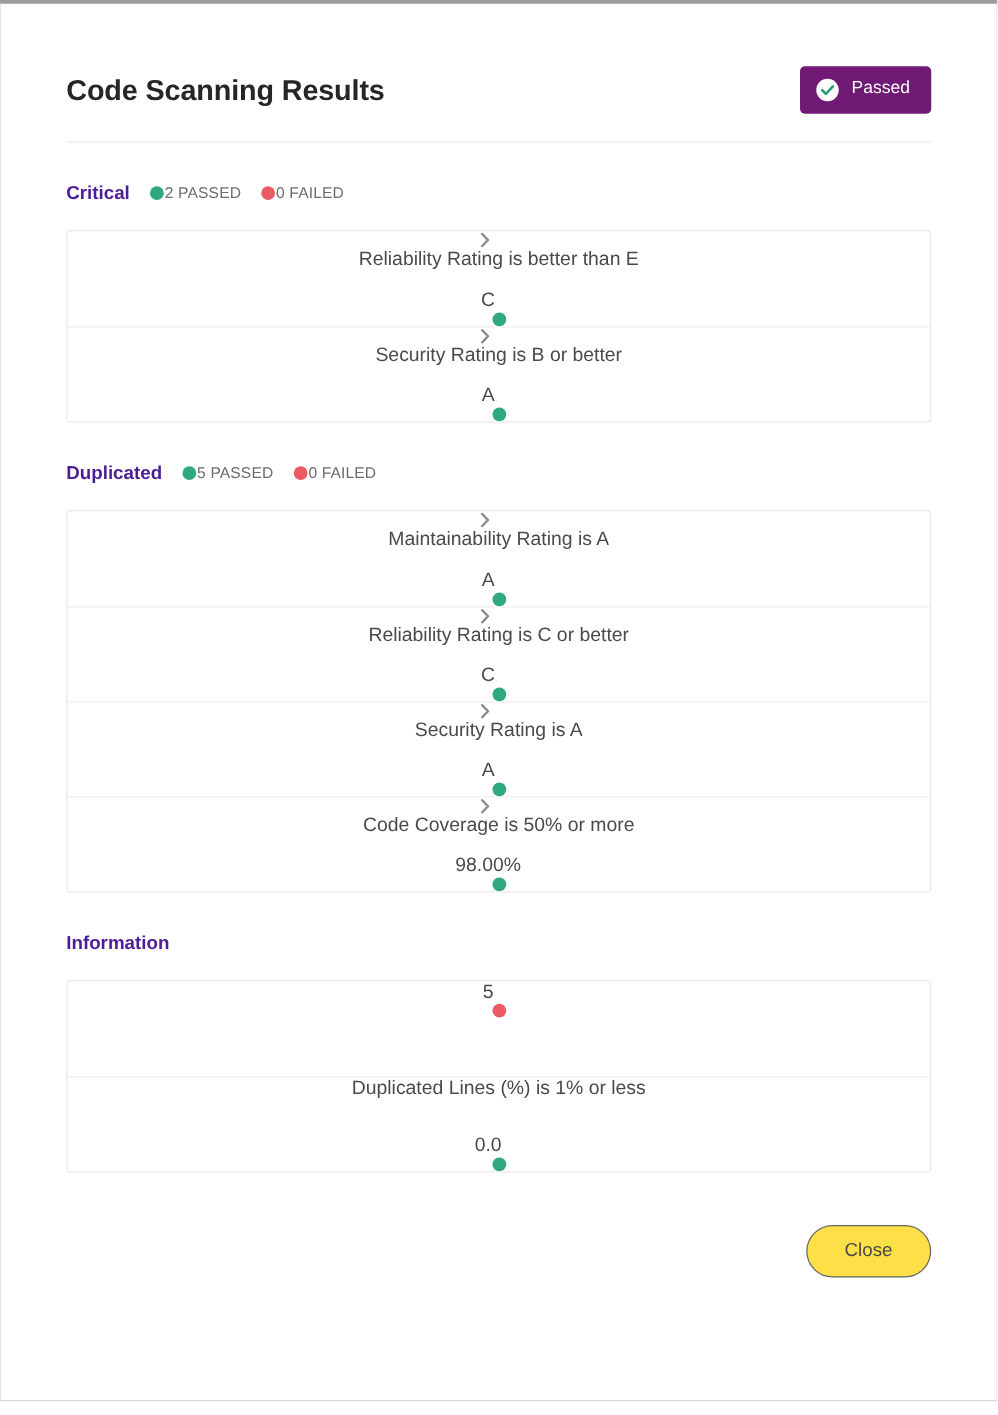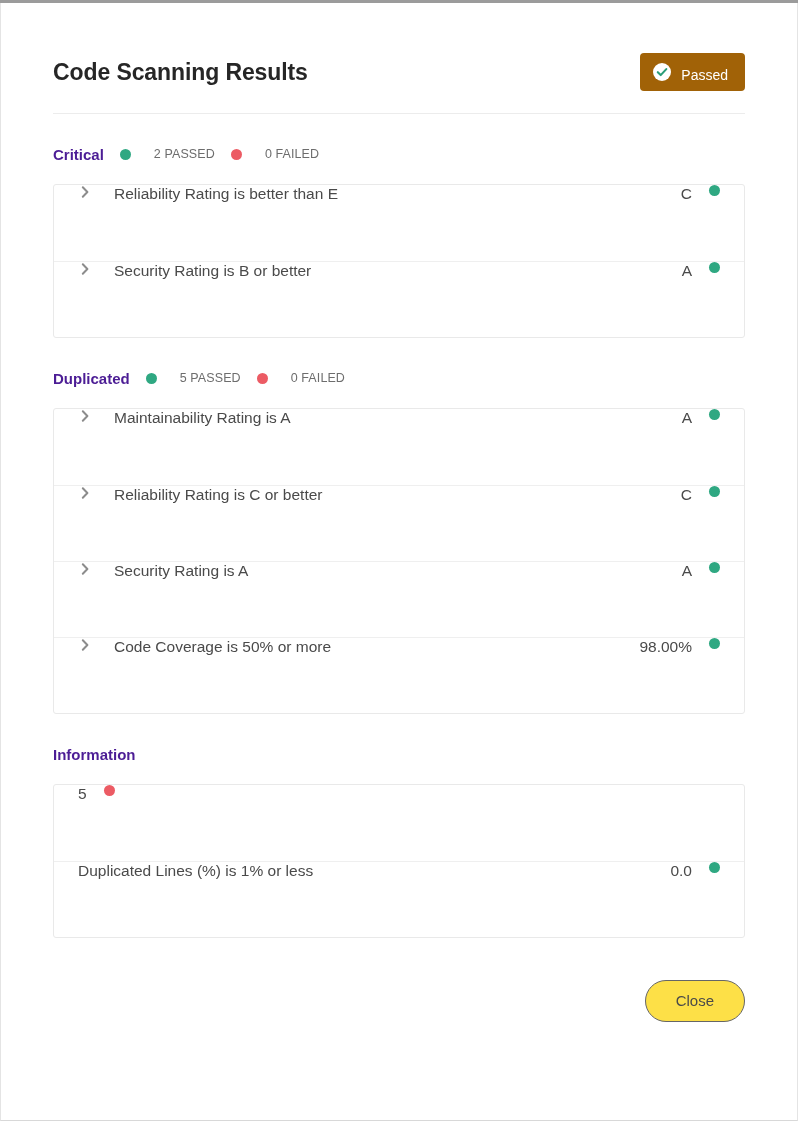--- a/index.html
+++ b/index.html
@@ -49,23 +49,23 @@
 
   .modal-title {
     font-size: 23px;
     font-weight: bold;
     color: #262626;
     letter-spacing: -0.1px;
   }
 
   .status-badge {
     display: inline-flex;
-    align-items: flex-end;
+    align-items: flex-start;
     gap: 9px;
-    background: #a16207;
+    background: #701a75;
     color: #ffffff;
     border-radius: 4px;
     padding: 9px 17px 9px 12px;
     font-size: 14px;
     line-height: 1;
     cursor: default;
   }
 
   .badge-check {
     width: 20px;
@@ -94,21 +94,21 @@
 
   .counts {
     display: flex;
     align-items: center;
     gap: 16px;
   }
 
   .count {
     display: inline-flex;
     align-items: center;
-    gap: 23px;
+    gap: 1px;
     font-size: 12.5px;
     color: #6d6d6d;
     letter-spacing: 0.1px;
   }
 
   .dot {
     width: 11px;
     height: 11px;
     border-radius: 50%;
     display: inline-block;
@@ -120,24 +120,26 @@
   
   .card {
     border: 1px solid #e9e9e9;
     border-radius: 3px;
     background: #ffffff;
     overflow: hidden;
   }
 
   .row {
     display: flex;
+    align-items: center;
     height: 76px;
     padding: 0 24px;
     border-top: 1px solid #efefef;
     cursor: pointer;
+    flex-direction: column;
   }
   .row:first-child { border-top: none; }
 
   .row.plain { cursor: default; }
 
   .chevron {
     width: 14px;
     height: 14px;
     flex: 0 0 14px;
     margin-right: 22px;

